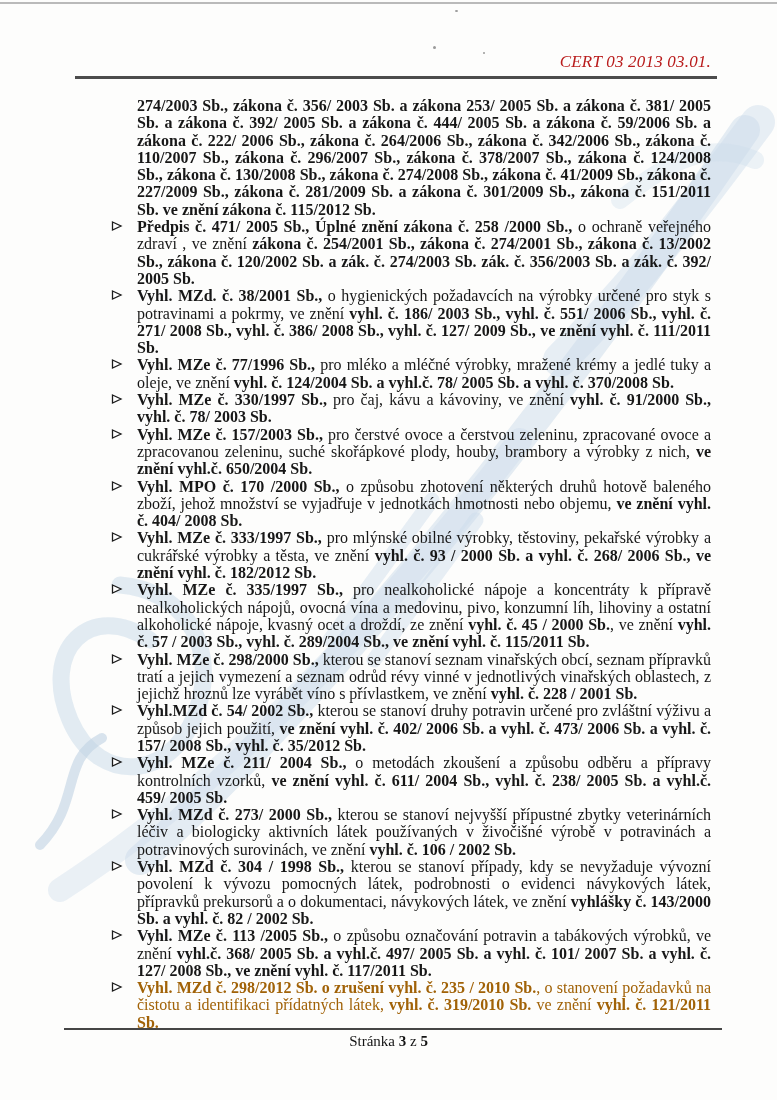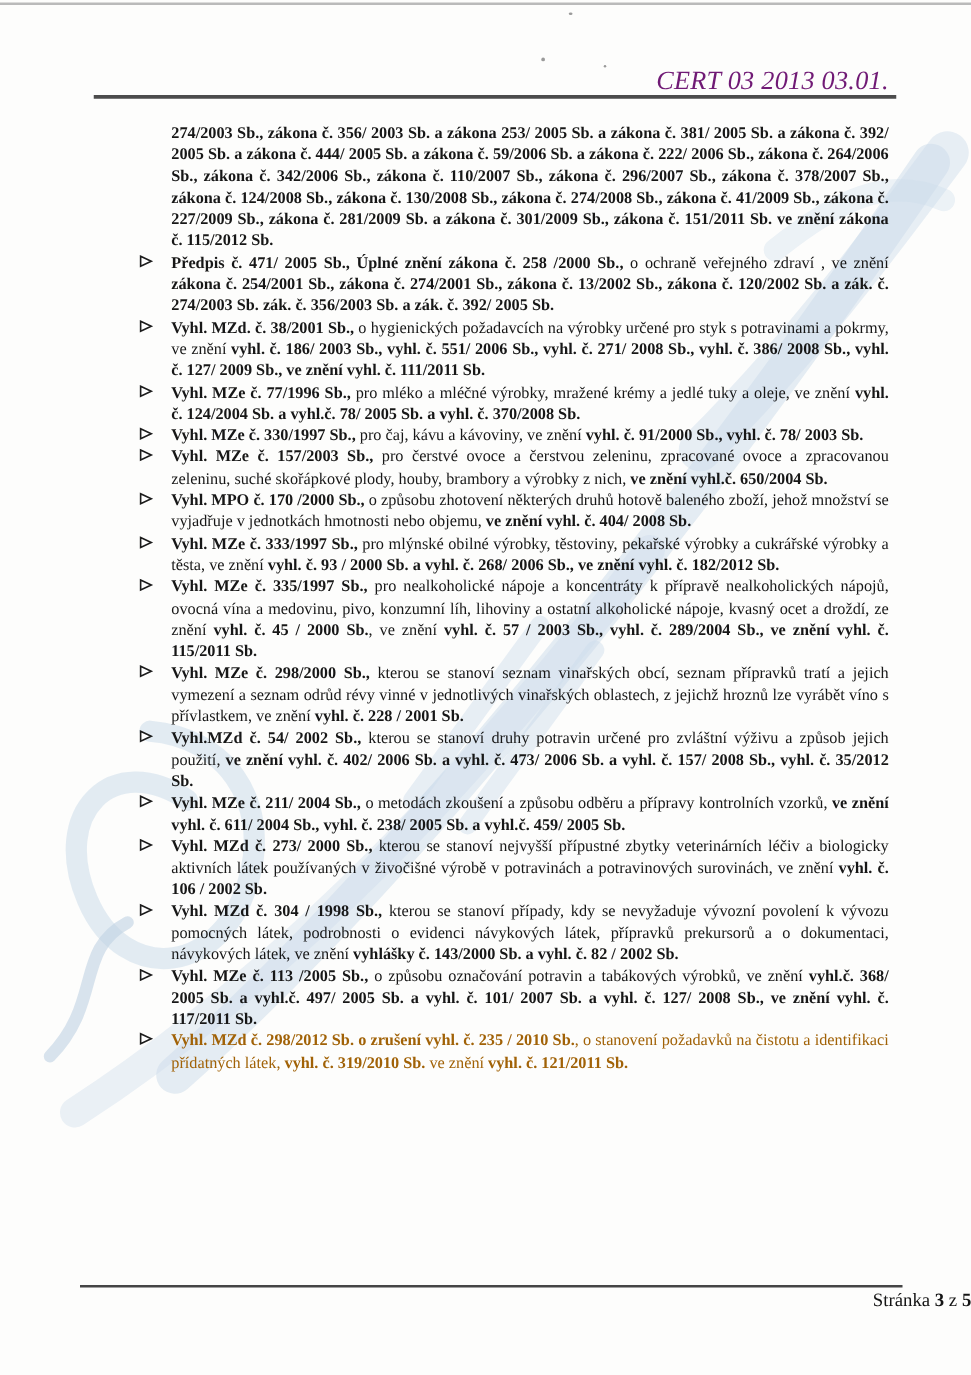--- a/index.html
+++ b/index.html
@@ -10,36 +10,36 @@
     background:#fdfdfc;
     overflow:hidden;
     font-family:"Liberation Serif","DejaVu Serif",serif;
     color:#171717;
   }
   .scan-edge{position:absolute;top:2px;left:0;right:0;height:2px;background:#a9a9a9;opacity:.8;}
   .speck{position:absolute;background:#9a9a9a;border-radius:50%;}
   .watermark{position:absolute;top:0;left:0;z-index:0;pointer-events:none;}
   .doc-code{
     position:absolute;top:52px;right:66px;z-index:2;
-    font-style:italic;font-size:21px;letter-spacing:.2px;color:#701a75;
+    font-style:italic;font-size:17px;letter-spacing:.2px;color:#b91c1c;
   }
   .header-rule{position:absolute;top:76px;left:75px;right:60px;height:3px;background:#4c4c4c;z-index:2;}
   .content{
     position:absolute;top:97px;left:137px;right:66px;z-index:1;
-    font-size:13px;line-height:17.3px;text-align:justify;
+    font-size:16px;line-height:17.3px;text-align:justify;
   }
   .item{position:relative;}
   .item .bullet{position:absolute;left:-26px;top:2px;width:12px;height:12px;}
   .item .bullet svg{display:block;}
   .item b{font-weight:bold;}
   .item.red{}
   .footer-rule{position:absolute;top:1028px;left:64px;right:55px;height:2px;background:#454545;z-index:2;}
   .footer{
     position:absolute;top:1033px;left:0;right:0;z-index:2;
-    text-align:right;font-size:15px;color:#141414;
+    text-align:center;font-size:15px;color:#141414;
   }
   .footer b{font-weight:bold;}
 </style>
 </head>
 <body>
 
 <div class="page">
 
   <svg class="watermark" width="777" height="1100" viewBox="0 0 777 1100">
     <g fill="none" stroke="#ccdcea" stroke-linecap="round">

